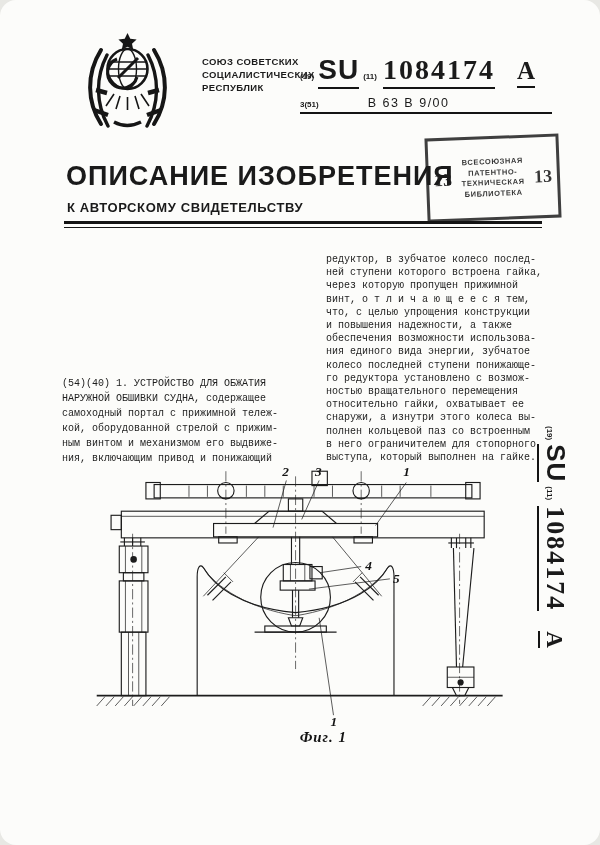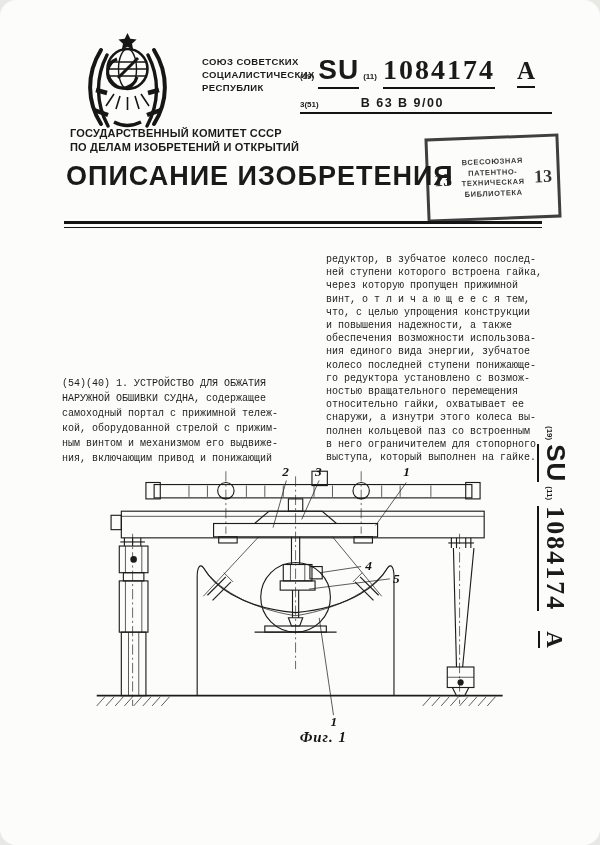--- a/index.html
+++ b/index.html
@@ -15,23 +15,23 @@
   .union{left:202px;top:55px;font-size:9.5px;font-weight:bold;line-height:13px;
          letter-spacing:.4px;}
   .codes{left:300px;top:54px;width:288px;}
   .codes-row1{display:flex;align-items:baseline;gap:4px;}
   .tiny{font-size:8px;font-weight:bold;}
   .su{font-size:28px;font-weight:bold;letter-spacing:1px;}
   .docnum{font-family:"Liberation Serif",serif;font-size:28px;font-weight:bold;
           letter-spacing:2px;margin-left:2px;}
   .kind{font-family:"Liberation Serif",serif;font-size:25px;font-weight:bold;
         margin-left:18px;}
-  .codes-row2{display:flex;align-items:baseline;gap:2px;margin-top:7px;width:252px;
+  .codes-row2{display:flex;align-items:baseline;gap:9px;margin-top:7px;width:252px;
               border-bottom:2px solid #141414;padding-bottom:2px;}
-  .ipc{font-size:12.5px;font-weight:bold;letter-spacing:1.5px;padding-left:40px;}
+  .ipc{font-size:12.5px;font-weight:normal;letter-spacing:1.5px;padding-left:40px;}
   .committee{left:70px;top:126px;font-size:11px;font-weight:bold;line-height:14px;
              letter-spacing:.2px;}
   .stamp{left:426px;top:136px;width:134px;height:84px;border:3px solid #262626;
          transform:rotate(-2.2deg);display:flex;align-items:center;
          justify-content:space-between;padding:0 5px;box-sizing:border-box;
          opacity:.88;background:rgba(255,255,255,.2);}
   .stamp-num{font-size:18px;font-weight:bold;font-family:"Liberation Serif",serif;}
   .stamp-text{font-size:7.5px;font-weight:bold;line-height:10.5px;text-align:center;
               letter-spacing:.6px;flex:1;}
   .title{left:66px;top:161px;font-size:27px;font-weight:bold;letter-spacing:1px;}
@@ -104,33 +104,32 @@
       <span class="tiny">(11)</span>
       <span class="docnum u">1084174</span>
       <span class="kind u">А</span>
     </div>
     <div class="codes-row2">
       <span class="tiny">3(51)</span>
       <span class="ipc">В 63 В 9/00</span>
     </div>
   </div>
 
-  <div class="abs committee prewrap">ГОСУДАРСТВЕННЫЙ КОМИТЕТ СССР
-ПО ДЕЛАМ ИЗОБРЕТЕНИЙ И ОТКРЫТИЙ</div>
 
   <div class="abs stamp">
     <span class="stamp-num">13</span>
     <span class="stamp-text prewrap">ВСЕСОЮЗНАЯ
 ПАТЕНТНО-
 ТЕХНИЧЕСКАЯ
 БИБЛИОТЕКА</span>
     <span class="stamp-num">13</span>
   </div>
 
   <div class="abs title">ОПИСАНИЕ ИЗОБРЕТЕНИЯ</div>
+  <div class="abs subtitle">К АВТОРСКОМУ СВИДЕТЕЛЬСТВУ</div>
   <div class="abs rule"></div>
 
   <div class="abs mono col-abstract prewrap">(54)(40) 1. УСТРОЙСТВО ДЛЯ ОБЖАТИЯ
 НАРУЖНОЙ ОБШИВКИ СУДНА, содержащее
 самоходный портал с прижимной тележ-
 кой, оборудованной стрелой с прижим-
 ным винтом и механизмом его выдвиже-
 ния, включающим привод и понижающий</div>
   <div class="abs mono col-right prewrap">редуктор, в зубчатое колесо послед-
 ней ступени которого встроена гайка,

